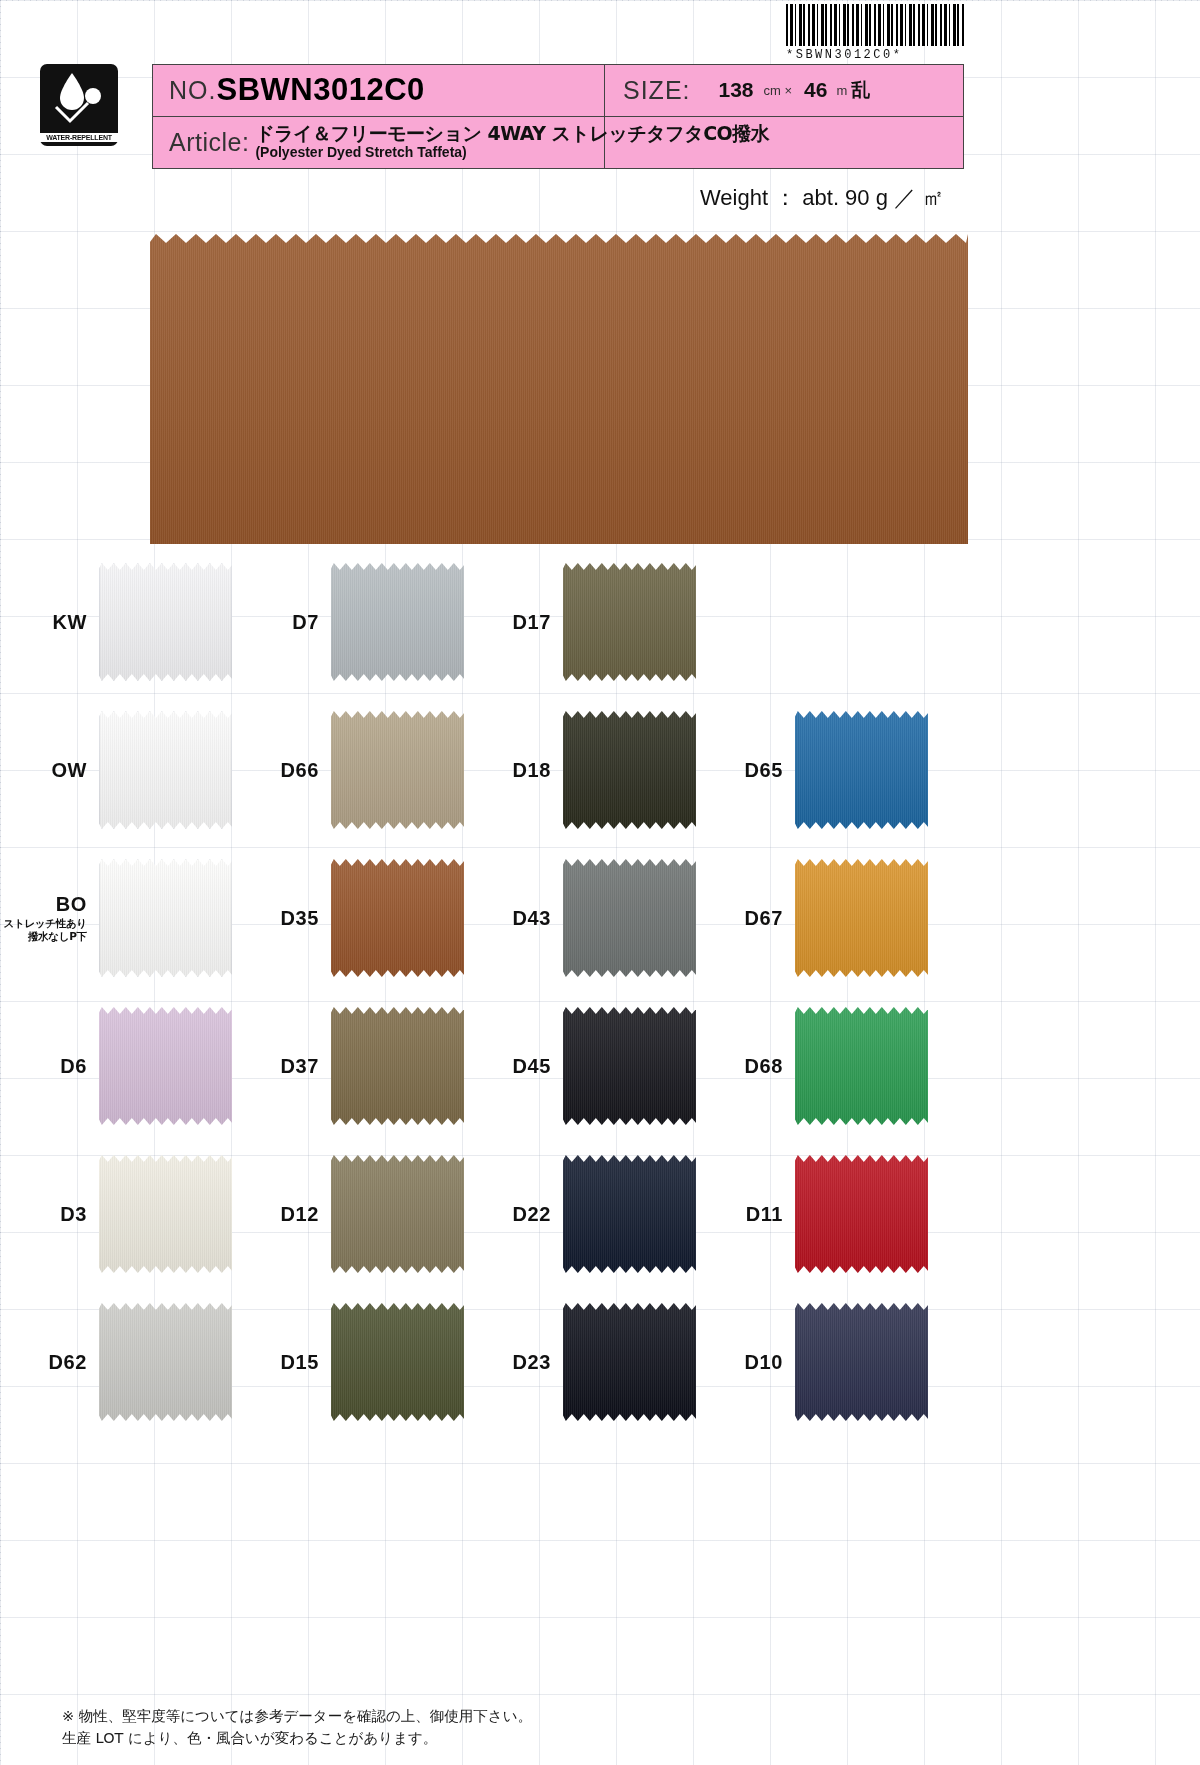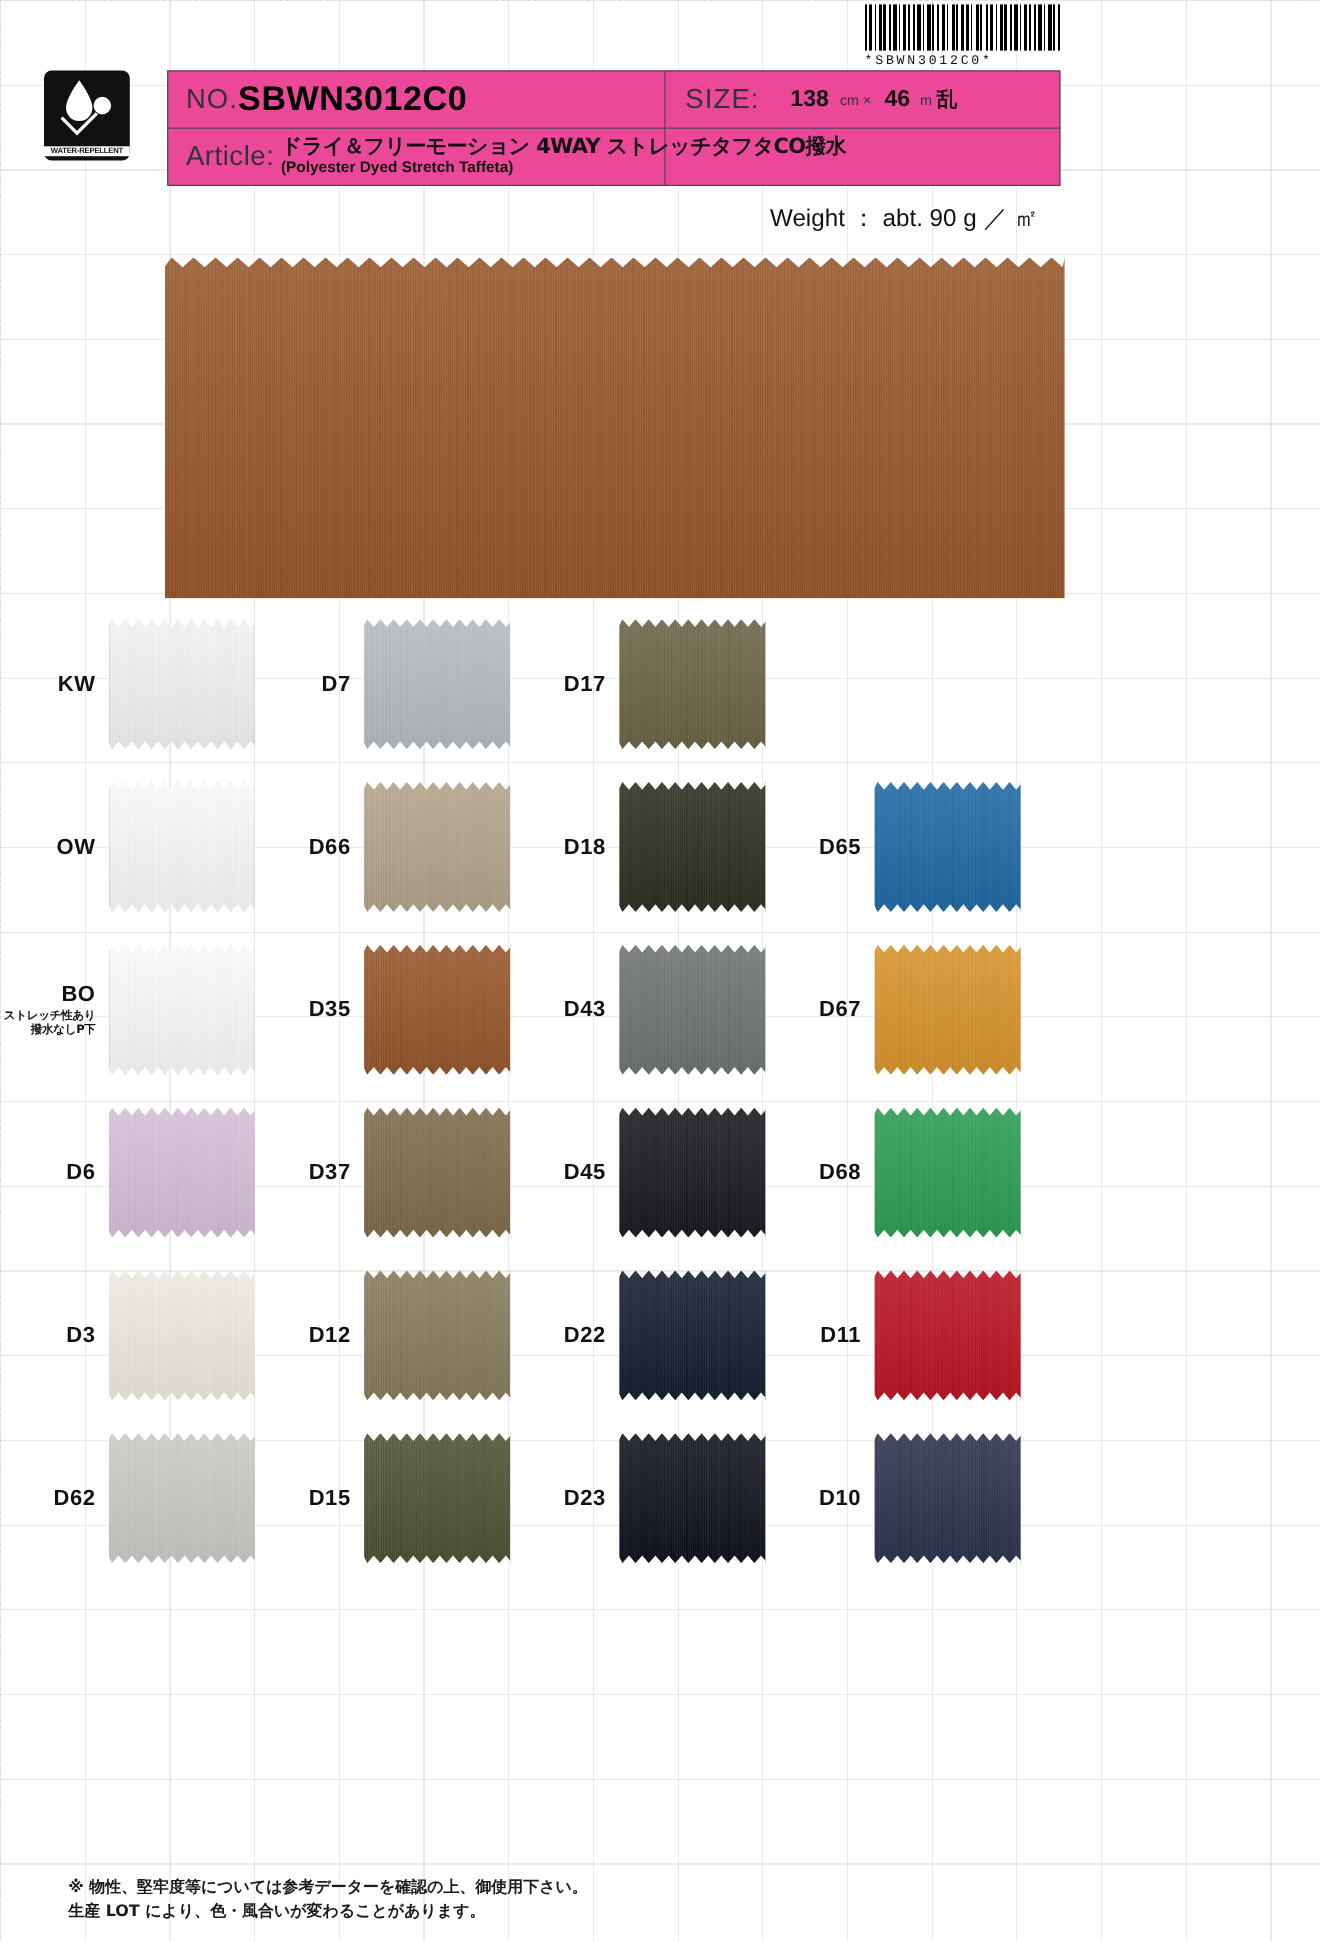--- a/index.html
+++ b/index.html
@@ -43,21 +43,21 @@
   
   .wr-badge{position:absolute;left:40px;top:64px;width:78px;height:82px;
     background:#111;border-radius:7px;color:#fff;
     display:flex;flex-direction:column;align-items:center;justify-content:flex-start;padding-top:5px;box-sizing:border-box;}
   .wr-badge svg{display:block;}
   .wr-badge .wr-label{font-size:7px;font-weight:bold;letter-spacing:-.2px;
     background:#fff;color:#111;width:100%;text-align:center;position:absolute;bottom:4px;left:0;padding:1px 0;}
 
   
   .info-table{position:absolute;left:152px;top:64px;width:812px;height:105px;
-    border:1.5px solid #444;box-sizing:border-box;background:#ec4899;}
+    border:1.5px solid #444;box-sizing:border-box;background:#f9a8d4;}
   .info-row{display:flex;height:50%;box-sizing:border-box;}
   .info-row.top{border-bottom:1.5px solid #444;}
   .cell-left{width:452px;box-sizing:border-box;border-right:1.5px solid #444;
     display:flex;align-items:center;padding-left:16px;}
   .cell-right{flex:1;display:flex;align-items:center;padding-left:18px;}
 
   .lbl-no{font-size:25px;color:#333;letter-spacing:1px;font-weight:400;}
   .val-no{font-size:31px;font-weight:bold;letter-spacing:.5px;margin-left:0;color:#000;}
   .lbl-size{font-size:25px;color:#333;letter-spacing:1px;}
   .val-size{font-size:21px;font-weight:bold;margin-left:28px;}
@@ -140,21 +140,21 @@
   .tex::after{
     content:"";position:absolute;inset:0;
     background-image:
       repeating-linear-gradient(90deg, rgba(255,255,255,.055) 0 1px, rgba(0,0,0,.03) 1px 2px),
       linear-gradient(180deg, rgba(255,255,255,.10), rgba(0,0,0,.07));
     pointer-events:none;
   }
 
   
   .footer{position:absolute;left:62px;top:1706px;font-size:14.5px;line-height:1.5;
-    font-family:"DejaVu Sans",sans-serif;color:#1a1a1a;font-weight:bold;}
+    font-family:"DejaVu Sans",sans-serif;color:#1a1a1a;font-weight:normal;}
   .footer div{white-space:nowrap;}
 </style>
 </head>
 <body>
 
 <div class="grid-bg"></div>
 
 <div class="barcode-wrap">
   <div class="barcode"></div>
   <div class="barcode-text">*SBWN3012C0*</div>

